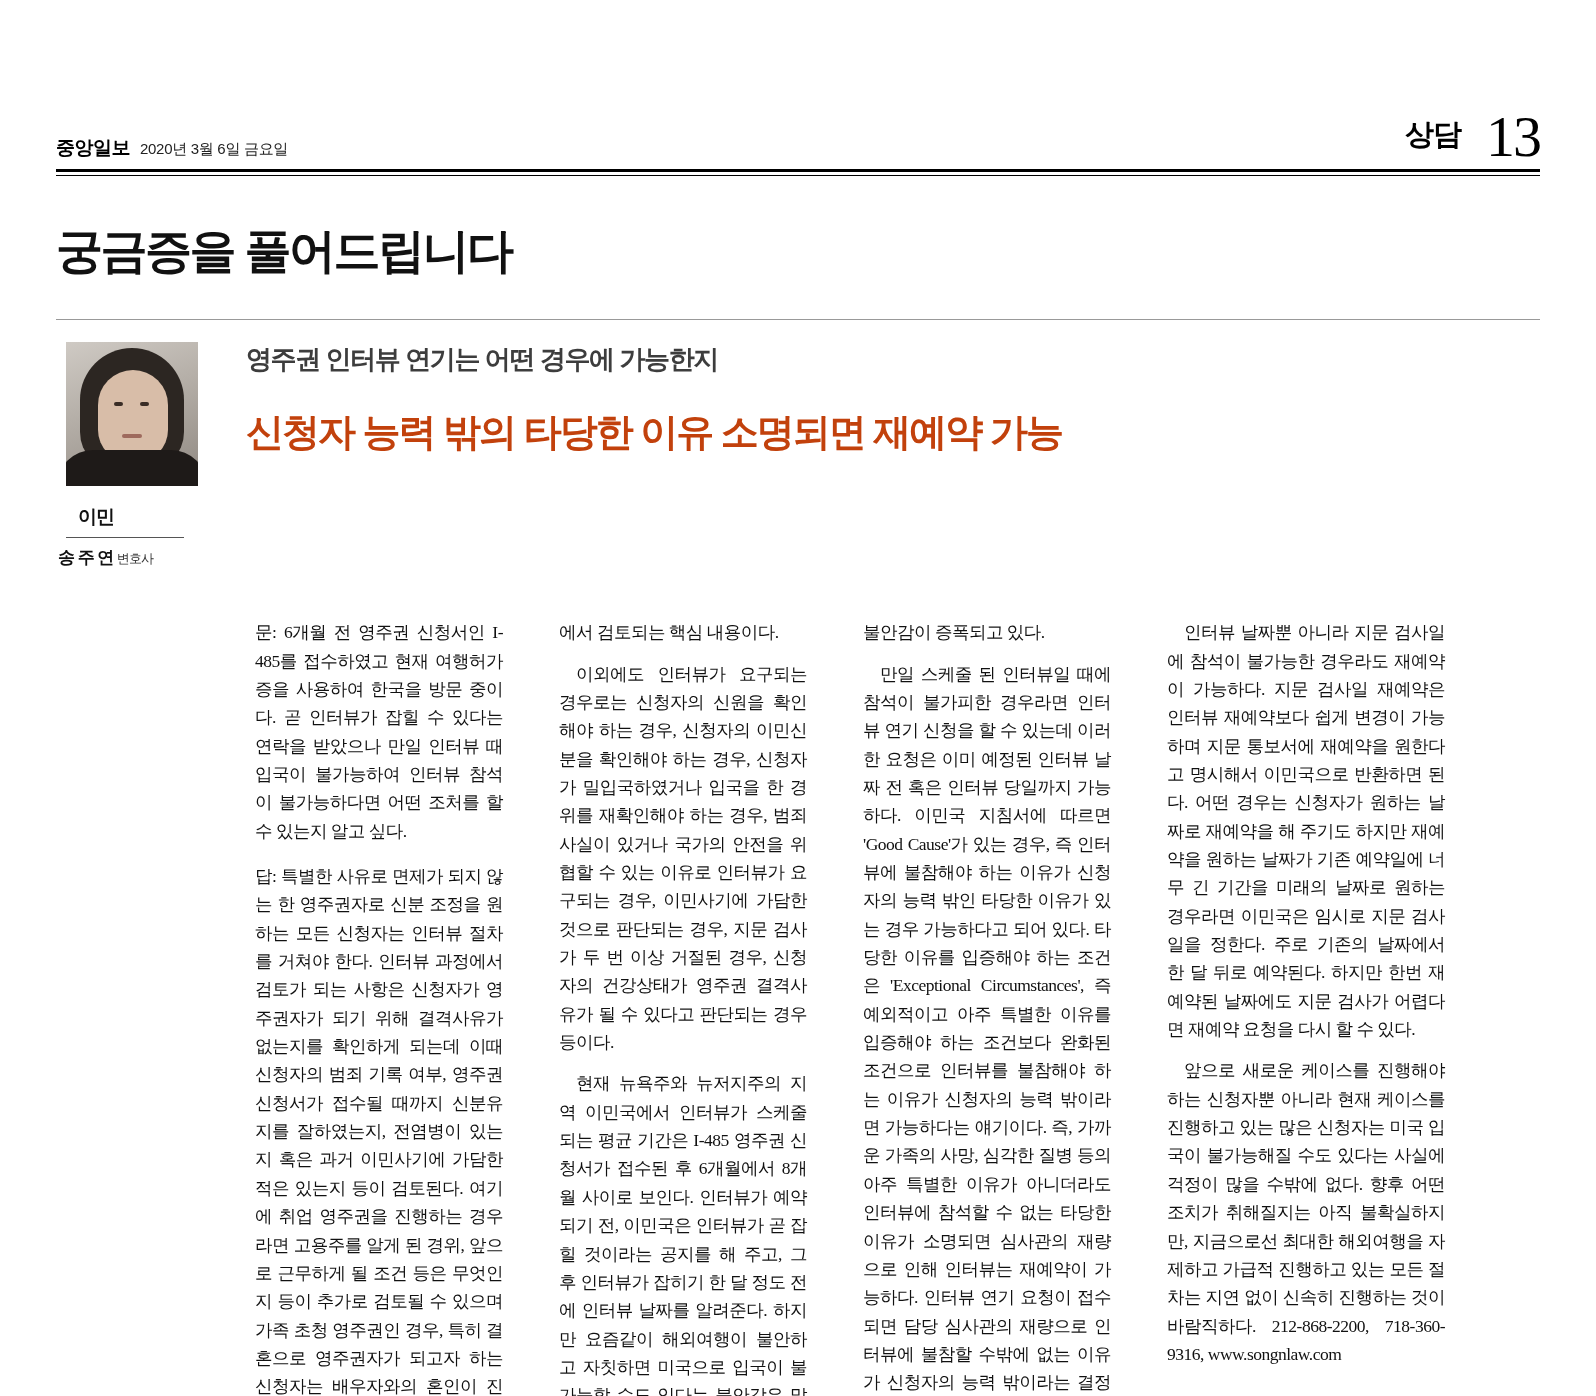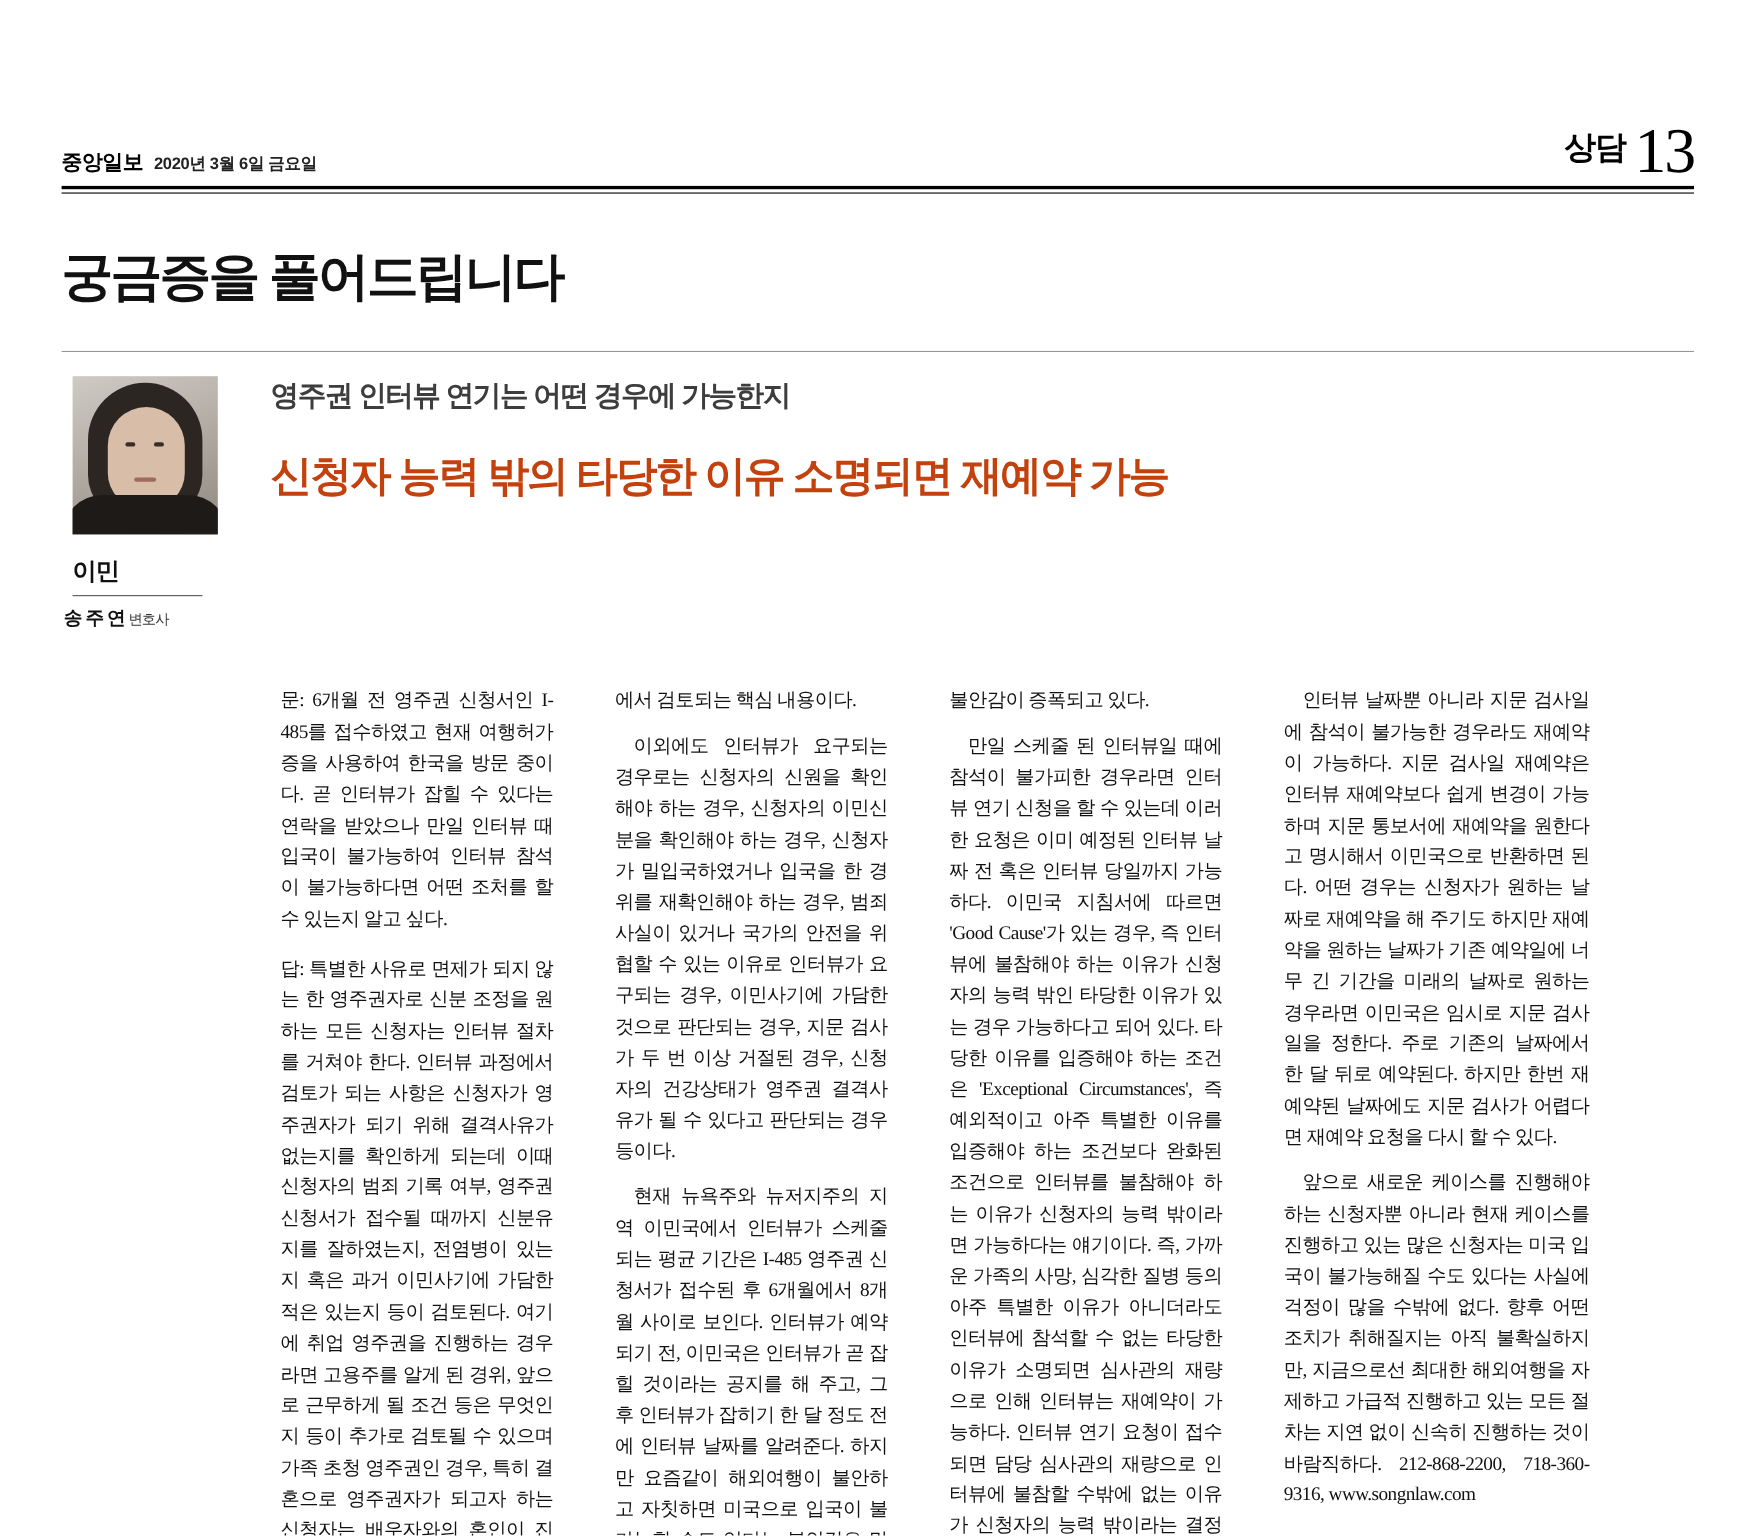--- a/index.html
+++ b/index.html
@@ -39,26 +39,25 @@
   .paper-name {
     font-size: 19px;
     font-weight: bold;
     letter-spacing: -0.5px;
     color: #000;
   }
   .issue-date {
     font-size: 15px;
     color: #222;
     letter-spacing: -0.3px;
-    font-weight: bold;
   }
   .masthead-right {
     display: flex;
     align-items: flex-end;
-    gap: 8px;
+    gap: 25px;
   }
   .section-name {
     font-family: "Liberation Sans", sans-serif;
     font-size: 29px;
     font-weight: bold;
     letter-spacing: -1px;
     padding-bottom: 6px;
     color: #000;
   }
   .page-number {
@@ -169,23 +168,23 @@
     position: absolute;
     left: 56px;
     top: 92px;
     width: 20px;
     height: 4px;
     border-radius: 3px;
     background: #9e6a5d;
   }
   .author-topic {
     margin-top: 18px;
-    margin-left: 10px;
-    font-family: "Liberation Sans", sans-serif;
-    font-size: 22px;
+    margin-left: 22px;
+    font-family: "Liberation Sans", sans-serif;
+    font-size: 19px;
     font-weight: bold;
     letter-spacing: -1px;
     color: #111;
   }
   .author-rule {
     margin-top: 7px;
     margin-left: 10px;
     width: 118px;
     border-top: 1px solid #555;
   }

